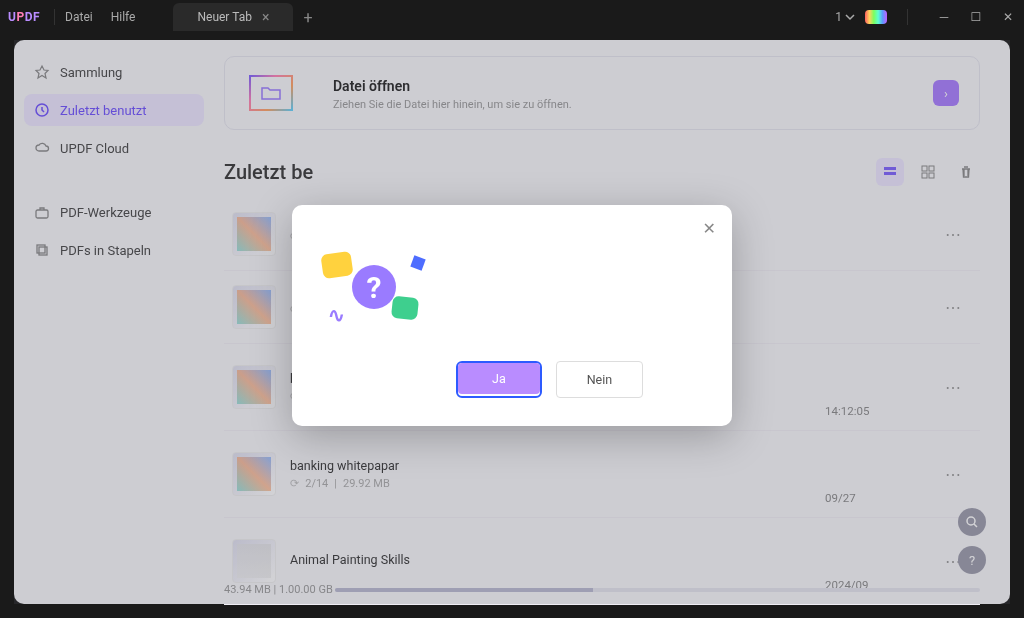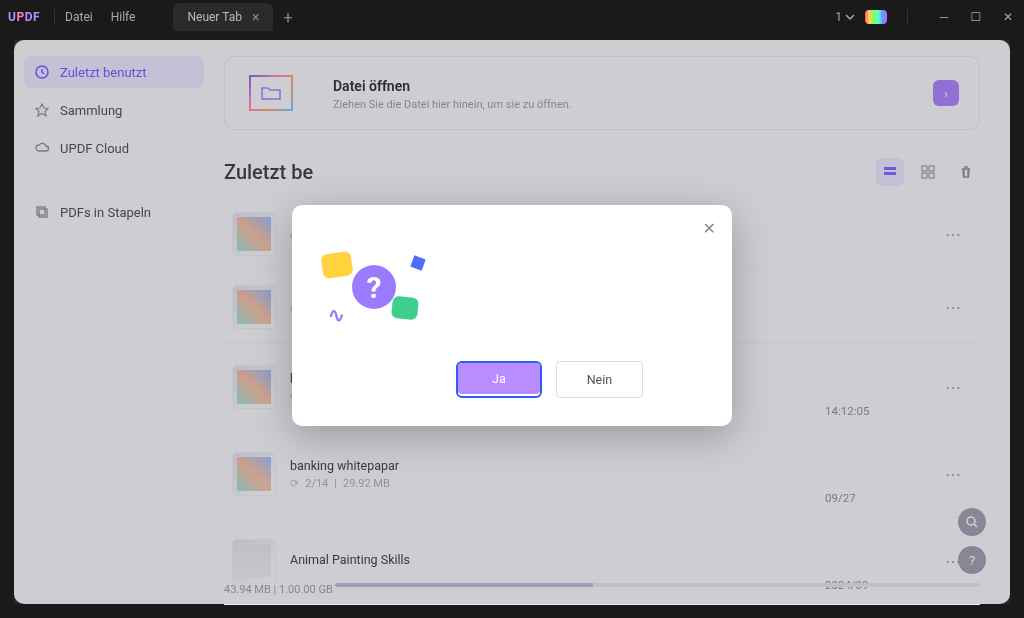--- a/index.html
+++ b/index.html
@@ -3,21 +3,21 @@
 <meta charset="utf-8">
 <style>
   * { box-sizing: border-box; margin: 0; padding: 0; font-family: -apple-system, BlinkMacSystemFont, "Segoe UI", Roboto, sans-serif; }
   html, body { width: 1024px; height: 618px; overflow: hidden; background: #1a1a1a; }
   .titlebar { height: 34px; background: #1a1a1a; display: flex; align-items: center; padding: 0 8px; color: #aaa; font-size: 12px; }
   .logo { color: #b98cff; font-weight: 700; letter-spacing: 0.5px; margin-right: 4px; }
   .logo .o { color: #ff7eb6; }
   .tb-sep { width: 1px; height: 16px; background: #333; margin: 0 10px; }
   .tb-menu { margin-right: 18px; cursor: pointer; }
   .tab-strip { display: flex; align-items: center; margin-left: 20px; }
-  .tab { background: #2a2a2a; border-radius: 6px 6px 0 0; padding: 6px 14px; display: flex; align-items: center; gap: 10px; color: #bbb; font-size: 12px; }
+  .tab { background: #2a2a2a; border-radius: 6px 6px 0 0; padding: 6px 24px; display: flex; align-items: center; gap: 10px; color: #bbb; font-size: 12px; }
   .tab .x { color: #888; font-size: 14px; }
   .addtab { margin-left: 10px; color: #888; font-size: 16px; }
   .tb-right { margin-left: auto; display: flex; align-items: center; gap: 10px; }
   .one-v { color: #aaa; display:flex; align-items:center; gap:3px;}
   .rainbow { width:22px; height:14px; border-radius:4px; background: linear-gradient(90deg,#ff5e5e,#ffd15e,#7bff5e,#5effd1,#5e9bff,#c15eff); }
   .winbtns { display: flex; gap: 16px; color: #aaa; margin-left: 8px; }
   .winbtns span { width: 16px; text-align: center; }
 
   .outer { position: absolute; left: 14px; right: 14px; top: 40px; bottom: 14px; background: #f7f7fa; border-radius: 10px; display: flex; }
   .sidebar { width: 200px; padding: 16px 10px; }
@@ -43,21 +43,21 @@
   .file-row { display: flex; align-items: center; padding: 12px 8px; border-bottom: 1px solid #f0eef5; }
   .thumb { width: 44px; height: 44px; background: linear-gradient(135deg,#e0e0f0,#fff); border:1px solid #eee; border-radius:4px; margin-right: 14px; overflow:hidden; display:flex; align-items:center; justify-content:center;}
   .thumb .tinner { width:80%; height:80%; background: linear-gradient(45deg,#5ed1c5,#ff9a5e,#5e9bff); opacity:0.6; }
   .file-info { flex: 1; }
   .file-name { font-size: 12.5px; color: #333; margin-bottom: 4px; }
   .file-meta { font-size: 11px; color: #aaa; display:flex; align-items:center; gap:6px;}
   .file-meta .sync { color:#bbb; }
   .file-time { font-size: 11.5px; color: #888; width: 110px; text-align: left; margin-top: 48px; }
   .file-more { color: #999; padding: 0 10px; font-size: 16px; letter-spacing:1px;}
 
-  .storage-bar { position: absolute; left: 10px; right: 30px; bottom: 8px; display: flex; align-items: flex-start; gap: 2px; font-size: 11px; color: #999; }
+  .storage-bar { position: absolute; left: 10px; right: 30px; bottom: 8px; display: flex; align-items: center; gap: 2px; font-size: 11px; color: #999; }
   .sbar { flex: 1; height: 4px; background: #e4e4ee; border-radius: 2px; overflow: hidden; }
   .sfill { width: 40%; height: 100%; background: #b8b8d0; }
 
   .fab-col { position: absolute; right: 24px; bottom: 30px; display:flex; flex-direction:column; gap:10px;}
   .fab { width: 28px; height: 28px; border-radius: 50%; background: #9a9aaa; color:#fff; display:flex; align-items:center; justify-content:center; font-size:13px;}
 
   .dim { position: absolute; inset: 0; background: rgba(80,80,90,0.25); }
 
   .modal { position: absolute; left: 292px; top: 205px; width: 440px; background: #fff; border-radius: 10px; box-shadow: 0 10px 40px rgba(0,0,0,0.25); padding: 22px 24px 28px 24px; }
   .modal-close { position: absolute; right: 16px; top: 14px; color: #888; font-size: 16px; cursor: pointer; }
@@ -103,46 +103,55 @@
     <div class="winbtns">
       <span>─</span>
       <span>☐</span>
       <span>✕</span>
     </div>
   </div>
 </div>
 
 <div class="outer">
   <div class="sidebar">
+    <div class="side-item">
+      <span class="si-icon">
+          <svg width="16" height="16">
+            <path d="M8 2 L10 6 L14 6.5 L11 9.5 L12 14 L8 11.5 L4 14 L5 9.5 L2 6.5 L6 6 Z" stroke="#888" fill="none" stroke-width="1.2"></path>
+          </svg>
+        </span>
+      <span>Sammlung</span>
+    </div>
     <div class="side-item active">
       <span class="si-icon">
           <svg width="16" height="16">
             <circle cx="8" cy="8" r="6" stroke="#6d4eff" fill="none" stroke-width="1.5"></circle>
             <path d="M8 5 V8 L10 10" stroke="#6d4eff" fill="none" stroke-width="1.5"></path>
           </svg>
         </span>
       <span>Zuletzt benutzt</span>
     </div>
     <div class="side-item">
       <span class="si-icon">
           <svg width="16" height="16">
-            <path d="M8 2 L10 6 L14 6.5 L11 9.5 L12 14 L8 11.5 L4 14 L5 9.5 L2 6.5 L6 6 Z" stroke="#888" fill="none" stroke-width="1.2"></path>
-          </svg>
-        </span>
-      <span>Sammlung</span>
-    </div>
+            <path d="M5 11 A3 3 0 0 1 5 5 A4 4 0 0 1 12 6 A2.5 2.5 0 0 1 12 11 Z" stroke="#888" fill="none" stroke-width="1.3"></path>
+          </svg>
+        </span>
+      <span>UPDF Cloud</span>
+    </div>
+    <div class="side-gap"></div>
     <div class="side-item">
       <span class="si-icon">
           <svg width="16" height="16">
-            <path d="M5 11 A3 3 0 0 1 5 5 A4 4 0 0 1 12 6 A2.5 2.5 0 0 1 12 11 Z" stroke="#888" fill="none" stroke-width="1.3"></path>
-          </svg>
-        </span>
-      <span>UPDF Cloud</span>
-    </div>
-    <div class="side-gap"></div>
+            <rect x="2" y="6" width="12" height="8" rx="1.5" stroke="#888" fill="none" stroke-width="1.3"></rect>
+            <path d="M6 6 V4 H10 V6" stroke="#888" fill="none" stroke-width="1.3"></path>
+          </svg>
+        </span>
+      <span>PDF-Werkzeuge</span>
+    </div>
     <div class="side-item">
       <span class="si-icon">
           <svg width="16" height="16">
             <rect x="3" y="3" width="8" height="8" stroke="#888" fill="none" stroke-width="1.3"></rect>
             <rect x="5" y="5" width="8" height="8" stroke="#888" fill="none" stroke-width="1.3"></rect>
           </svg>
         </span>
       <span>PDFs in Stapeln</span>
     </div>
   </div>

